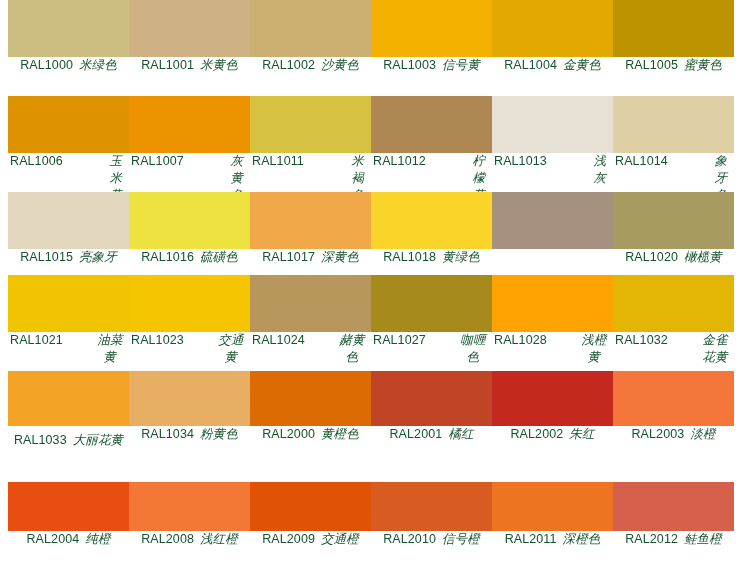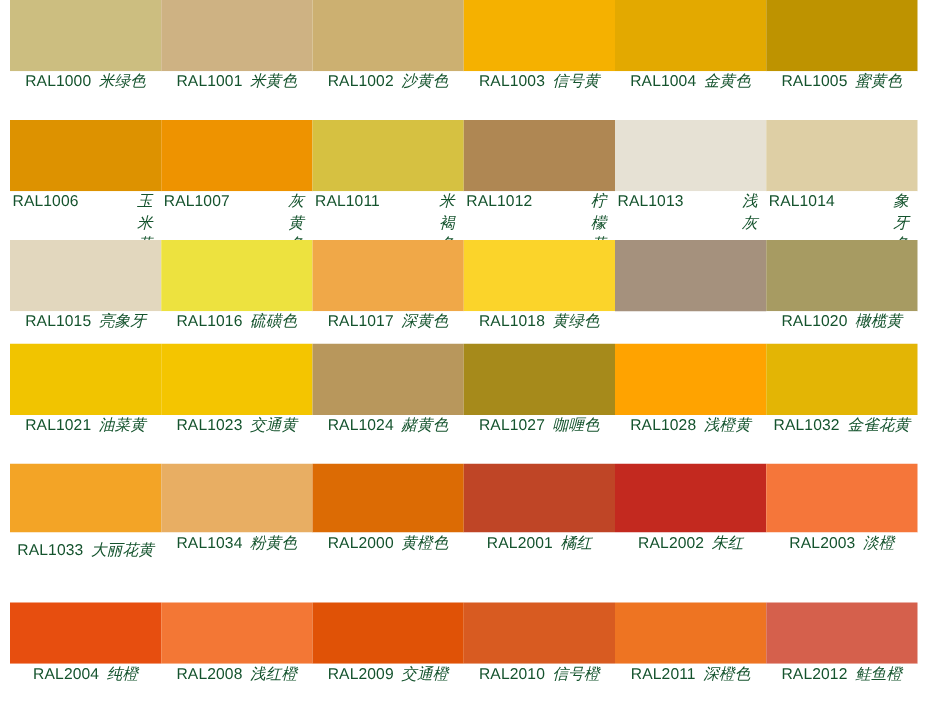--- a/index.html
+++ b/index.html
@@ -49,21 +49,21 @@
     letter-spacing: 0.1px;
   }
   
   .row-1 .swatch { height: 57px; }
   .row-1 .label  { height: 39px; }
   .row-2 .swatch { height: 57px; }
   .row-2 .label  { height: 39px; gap: 36px; }
   .row-3 .swatch { height: 57px; }
   .row-3 .label  { height: 26px; }
   .row-4 .swatch { height: 57px; }
-  .row-4 .label  { height: 39px; }
+  .row-4 .label  { height: 39px; gap: 24px; }
   .row-5 .swatch { height: 55px; }
   .row-5 .label  { height: 56px; }
   .row-6 .swatch { height: 49px; }
   .row-6 .label  { height: 45px; }
 
   .label .code { white-space: nowrap; }
   .label .name { margin-left: 6px; font-style: italic; }
   .label.wrap { display: block; padding-top: 6px; }
   .label.wrap .code { display: inline; }
   .label.wrap .name { display: inline; }

